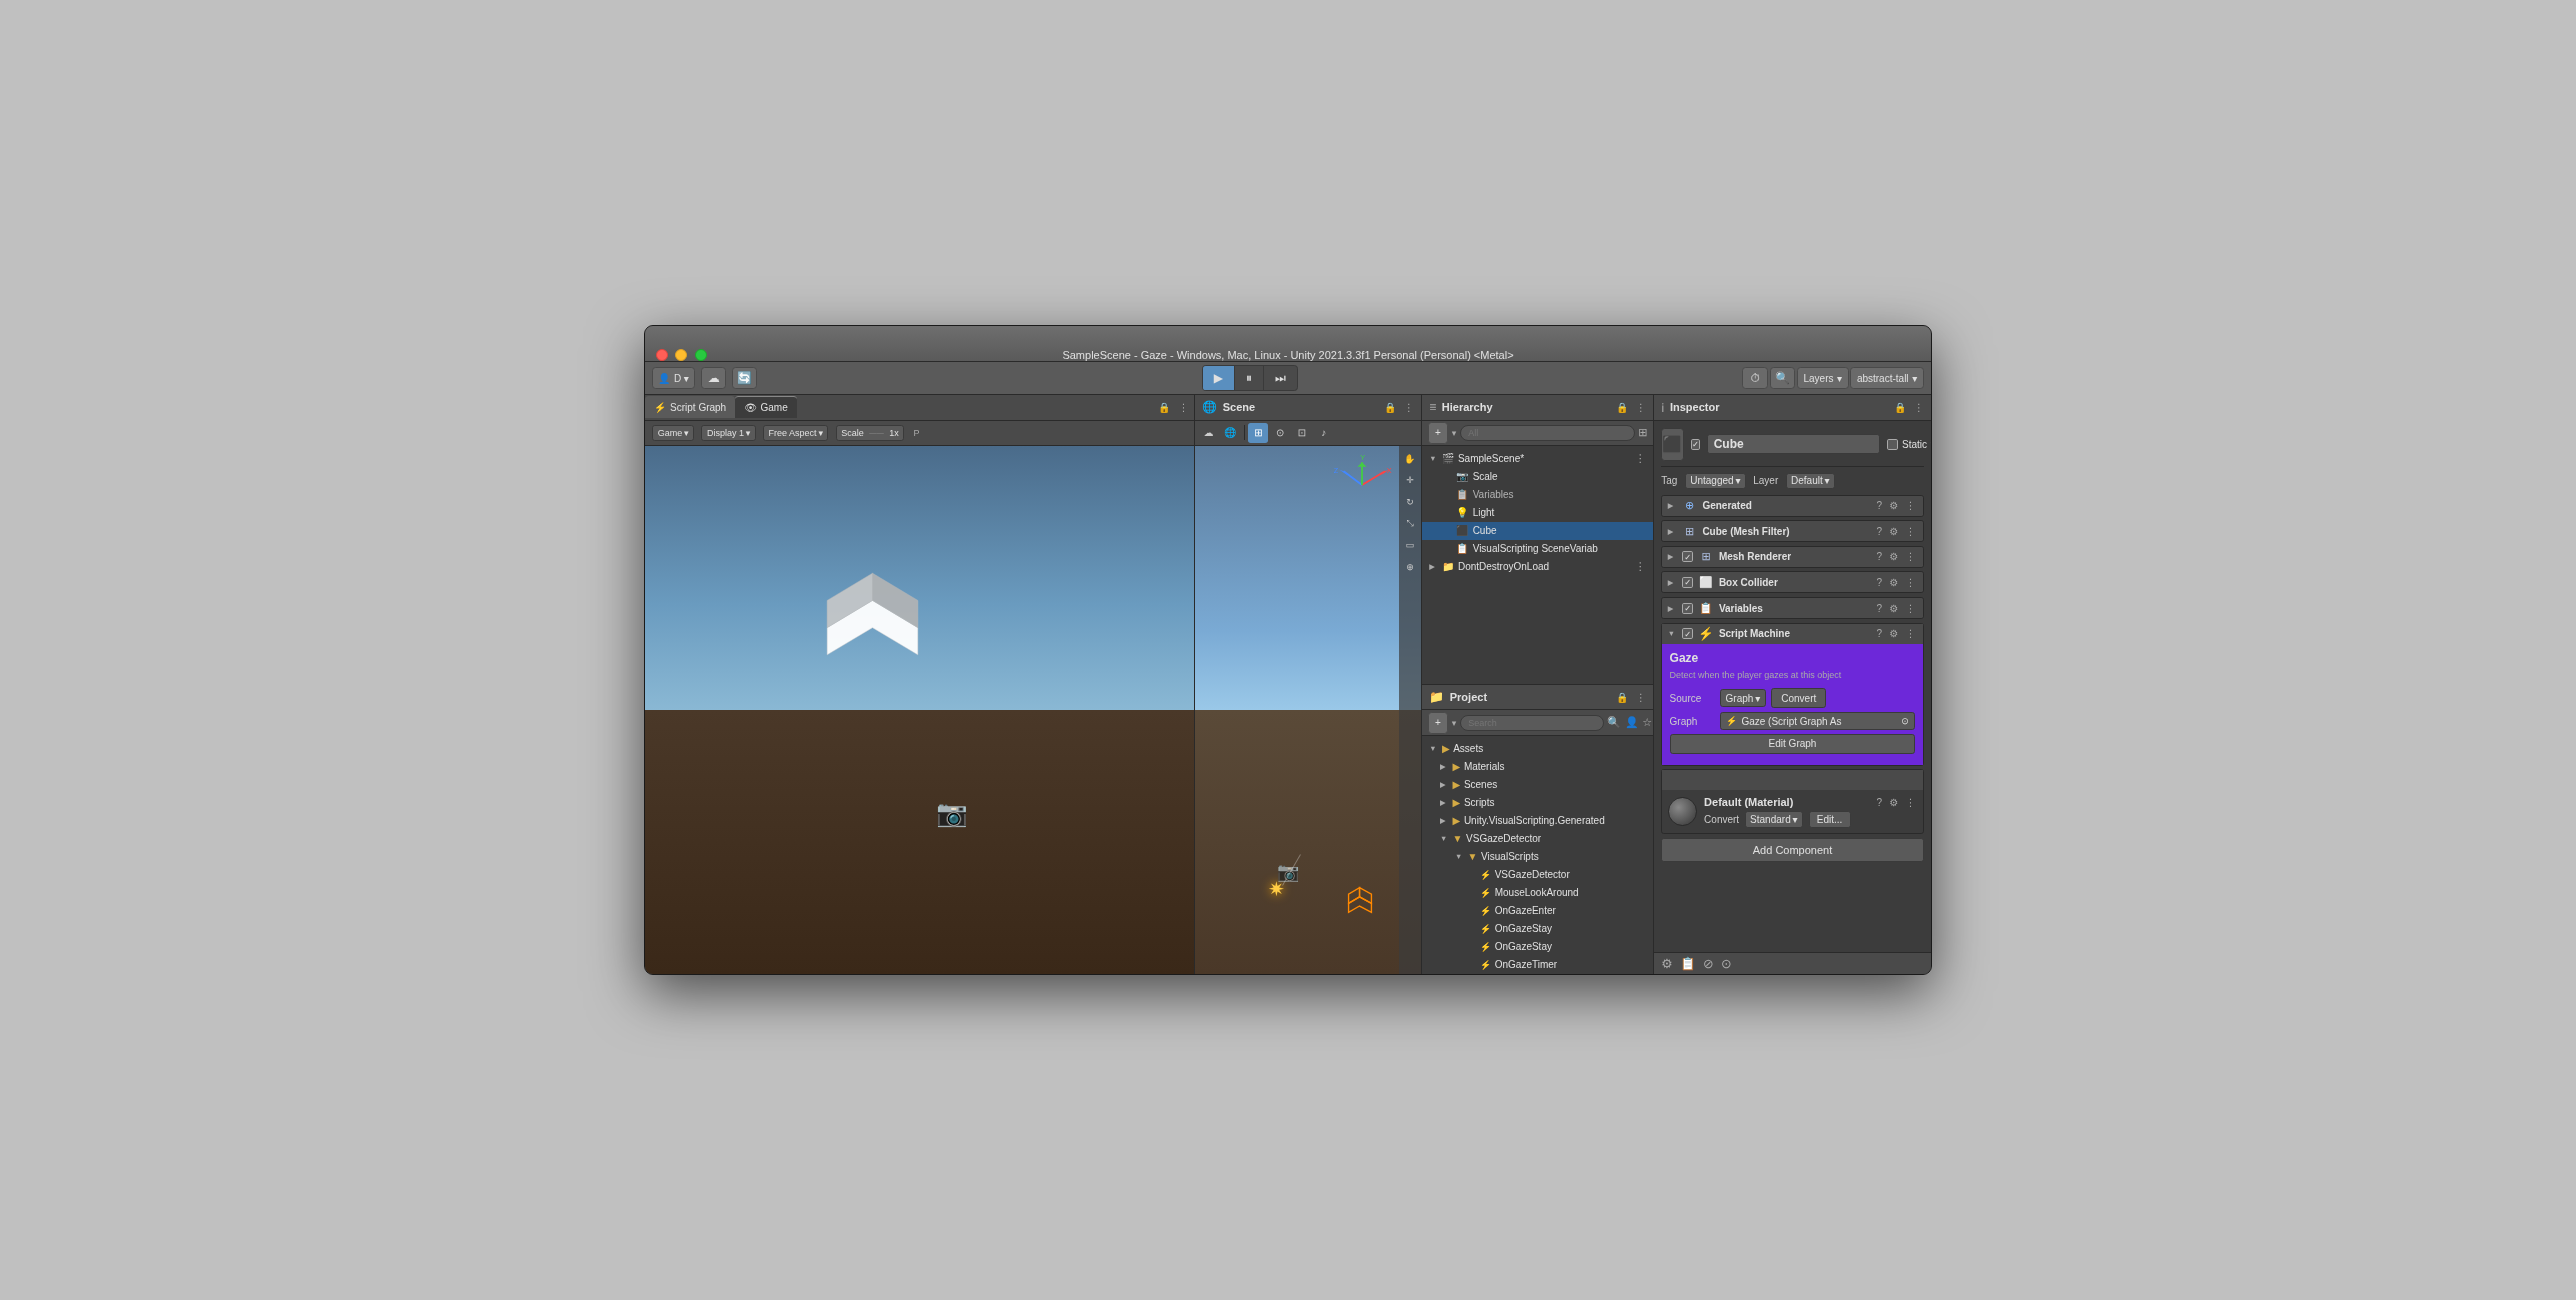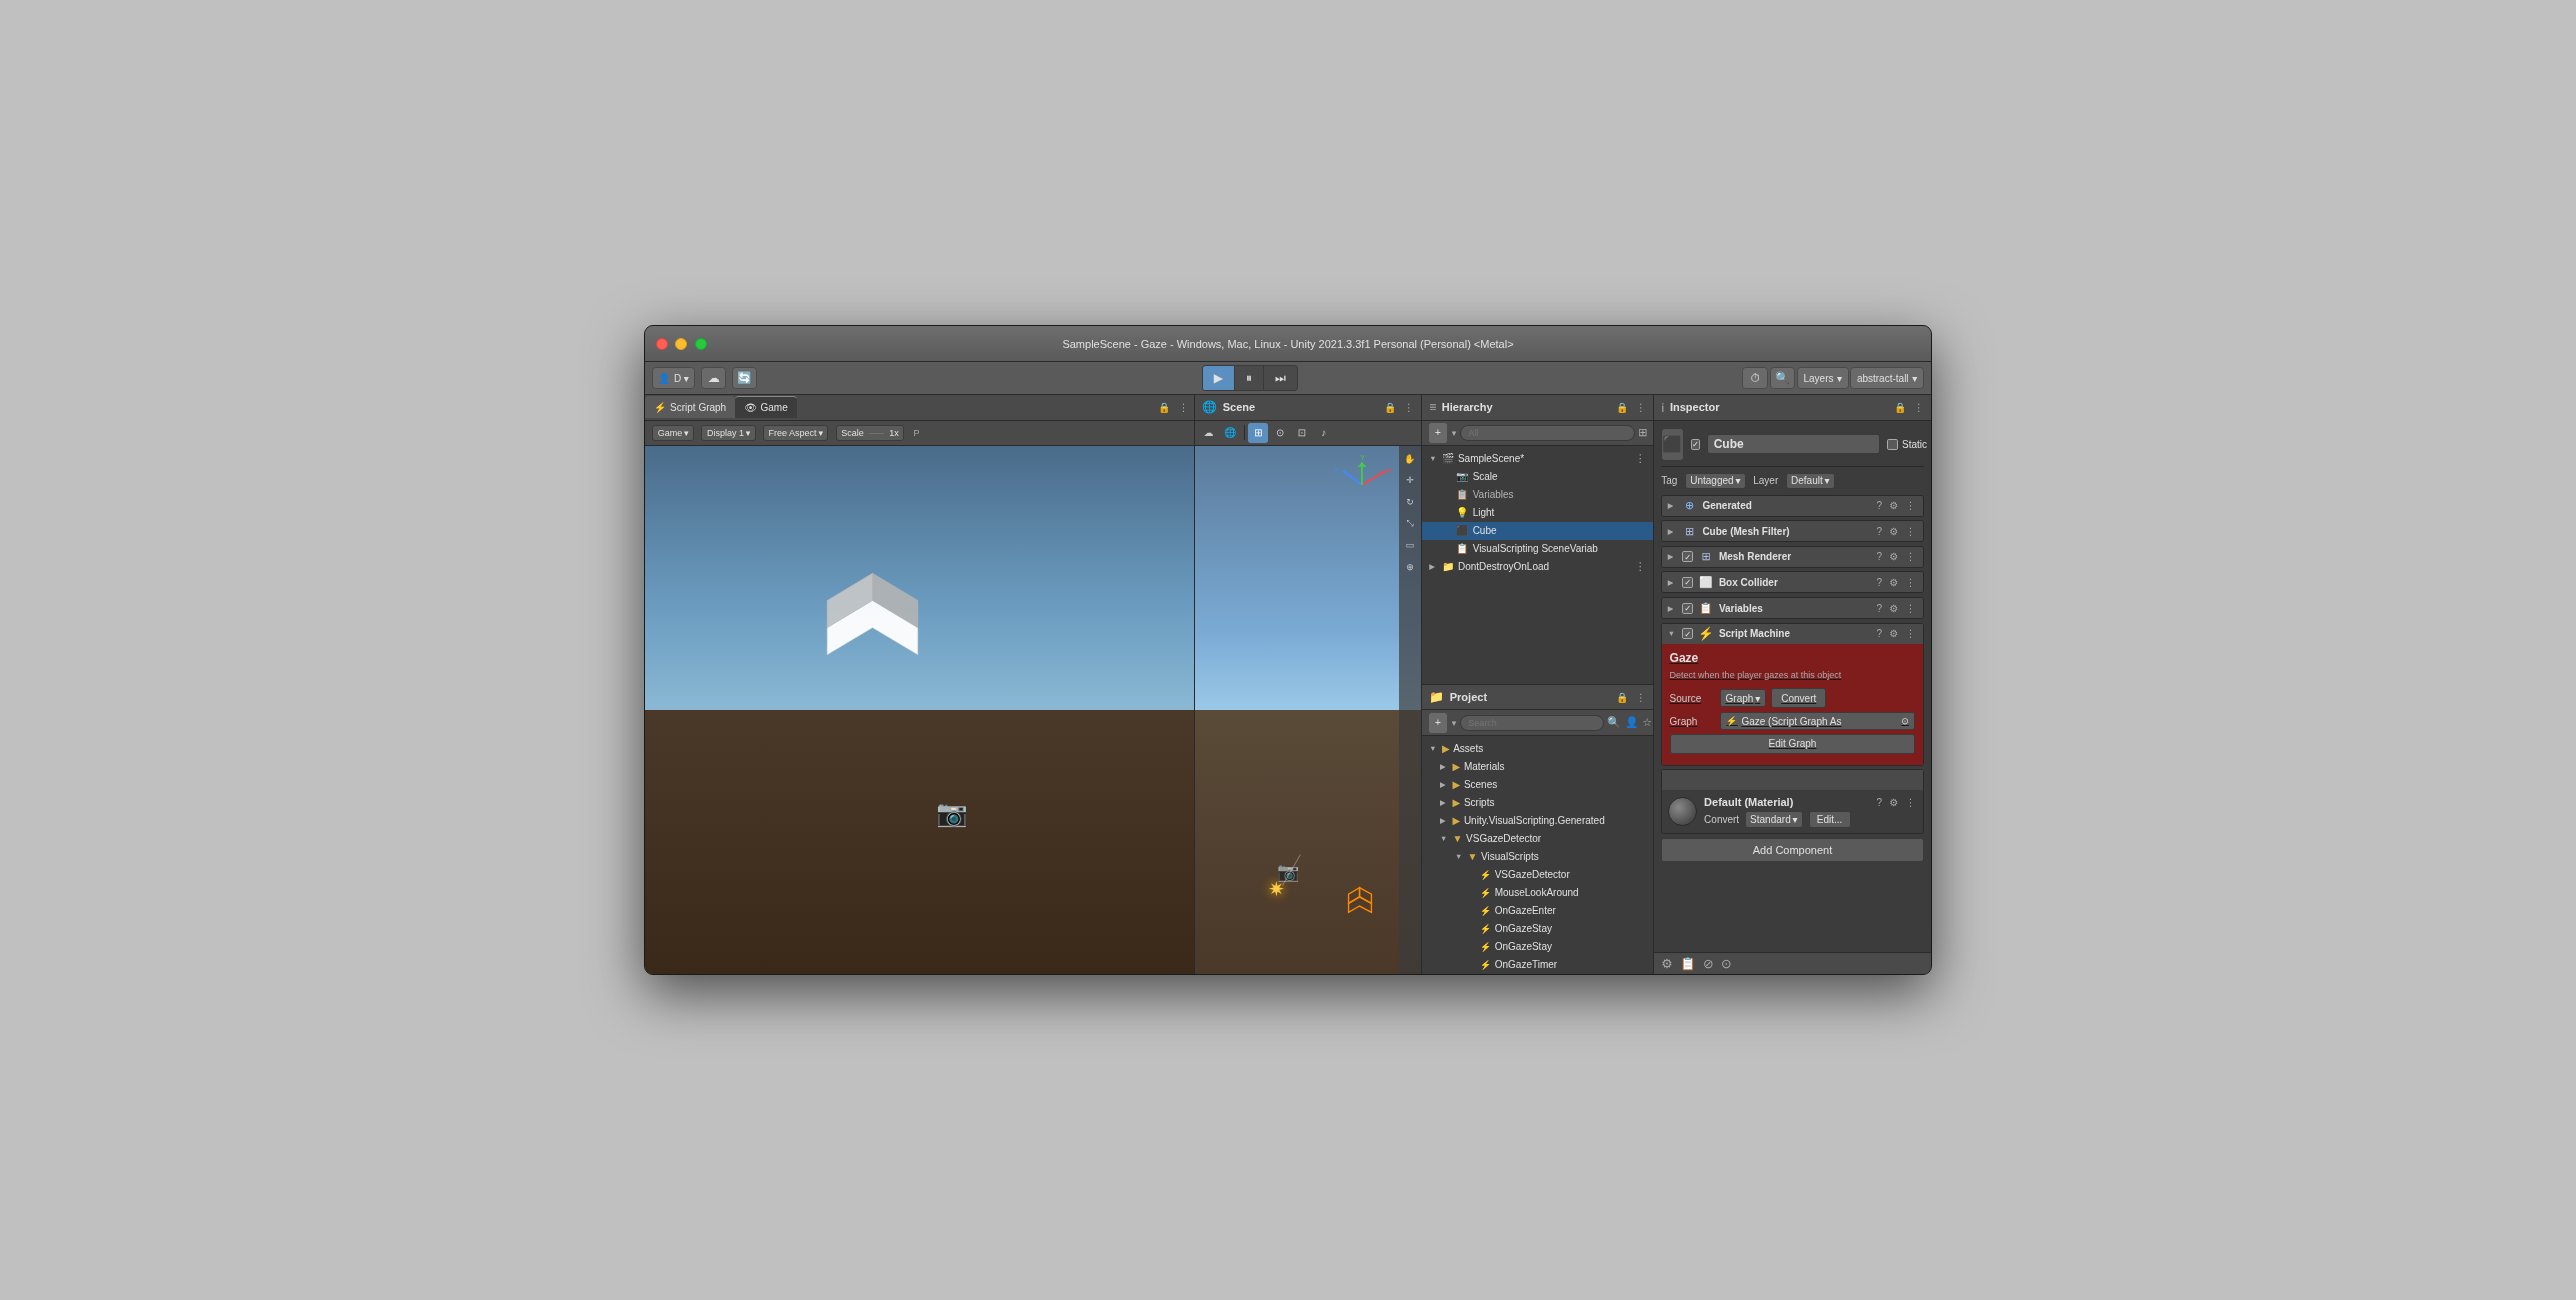--- a/index.html
+++ b/index.html
@@ -22,21 +22,21 @@
       display: flex;
       flex-direction: column;
       overflow: hidden;
       border: 0.9px solid #1a1a1a;
     }
     
     .title-bar {
       height: 36px;
       background: linear-gradient(180deg, #6e6e6e 0%, #5a5a5a 100%);
       display: flex;
-      align-items: center;
+      align-items: flex-end;
       padding: 0 11px;
       flex-shrink: 0;
       border-bottom: 0.9px solid #2a2a2a;
       position: relative;
     }
     .traffic-lights {
       display: flex;
       gap: 7.3px;
       z-index: 2;
     }
@@ -517,23 +517,22 @@
     .script-machine-header {
       height: 20px;
       background: #4a4a4a;
       display: flex;
       align-items: center;
       padding: 0 5.5px;
       gap: 5.5px;
       cursor: pointer;
     }
     .sm-body {
-      background: #7f1d1d;
+      background: #6d28d9;
       padding: 7.3px;
-      text-decoration: underline;
     }
     .sm-title {
       font-size: 12px;
       font-weight: bold;
       color: #e0e0e0;
       margin-bottom: 3.6px;
     }
     .sm-desc {
       font-size: 9px;
       color: #aaa;

